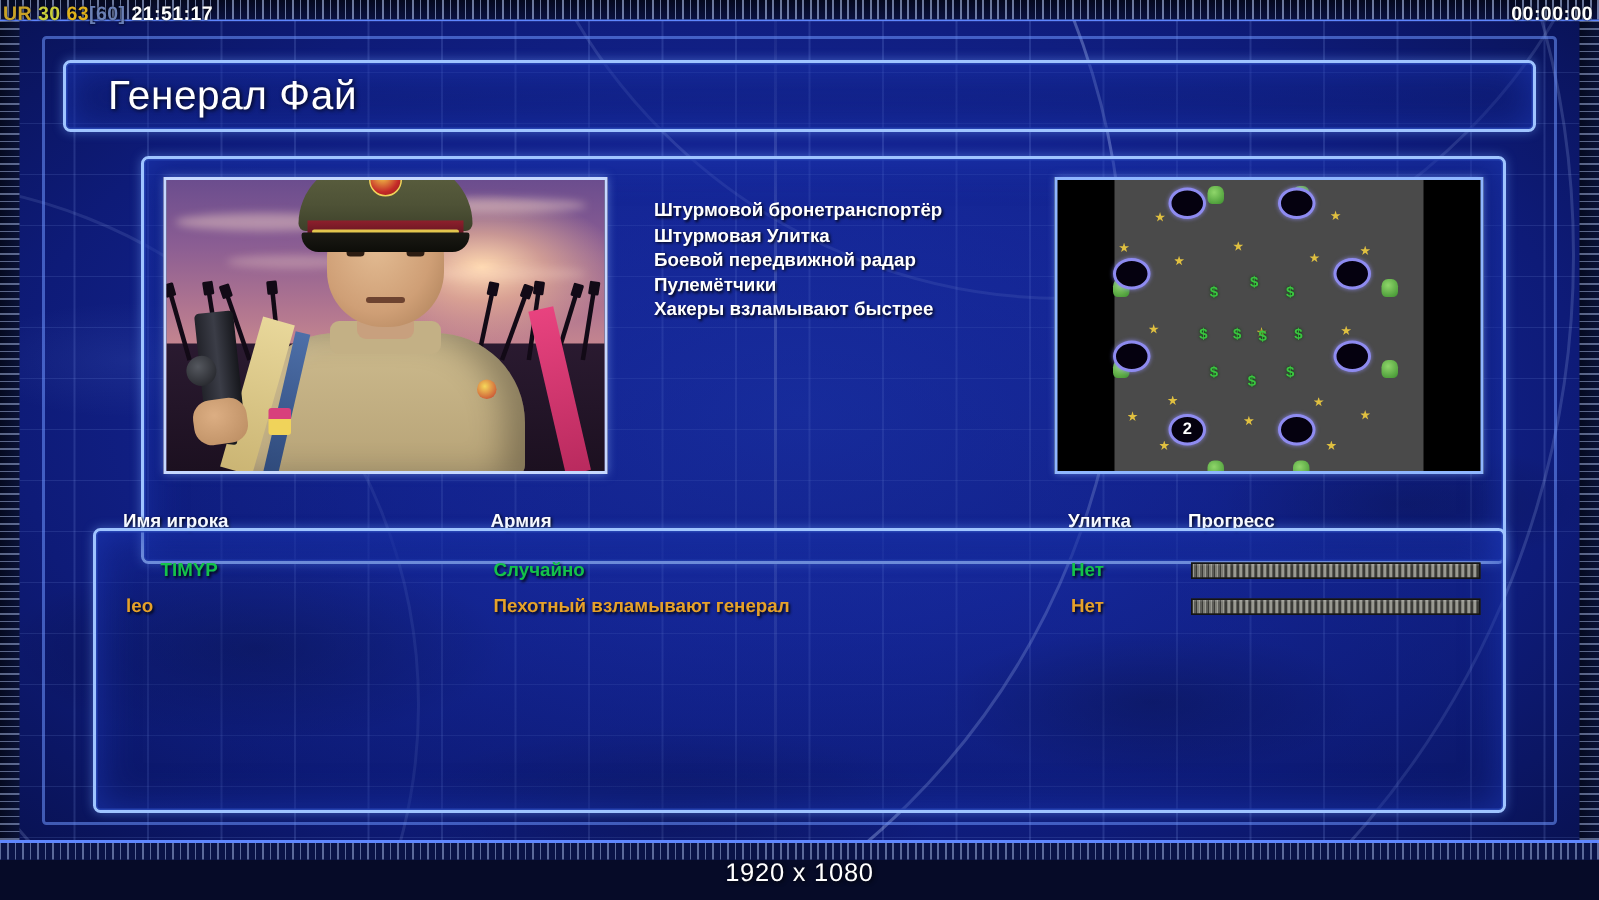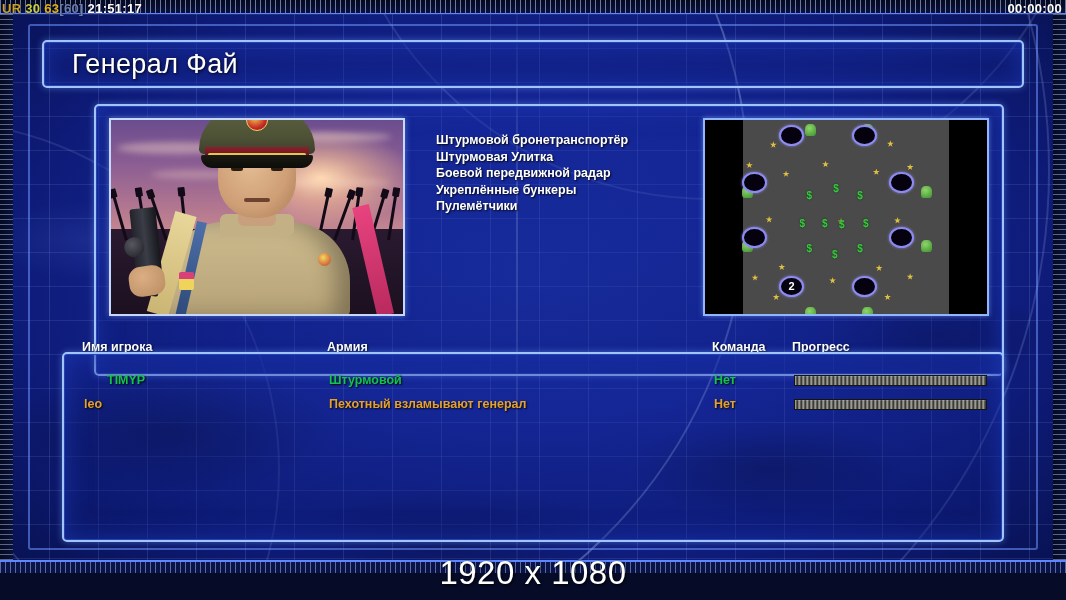--- a/index.html
+++ b/index.html
@@ -326,21 +326,21 @@
     background: #2b2b2b;
     background-image: repeating-linear-gradient(to right,
       #9a9a92 0 1px, #5d5d58 1px 2px, #3a3a36 2px 3px, #7d7d76 3px 4px);
     border: 1px solid #141414;
     box-shadow: inset 0 1px 0 rgba(255,255,255,0.12);
   }
 
   
   #resolution {
     position: absolute; left: 0; right: 0; bottom: 8px; text-align: center;
-    color: #ffffff; font-size: 33px; letter-spacing: .5px;
+    color: #ffffff; font-size: 17px; letter-spacing: .5px;
     text-shadow: 1px 1px 3px rgba(0,0,0,0.9);
   }
 </style>
 </head>
 <body>
 
 <div id="root">
 
   <div class="bg-grid"></div>
   <div class="bg-clouds"></div>
@@ -410,22 +410,22 @@
       <div class="cap-brim"></div>
       <div class="cap-badge"></div>
       <div class="gun"></div>
       <div class="hand"></div>
     </div>
 
     <div id="abilities">
         <div class="ability">Штурмовой бронетранспортёр</div>
         <div class="ability">Штурмовая Улитка</div>
         <div class="ability">Боевой передвижной радар</div>
-        <div class="ability">Укреплённые бункеры</div>
         <div class="ability">Пулемётчики</div>
+        <div class="ability">Хакеры взламывают быстрее</div>
       </div>
 
     <div id="minimap">
       <div class="mm-field"></div>
     <div class="mm-bush" style="left: 35.5%; top: 2%;"></div>
         <div class="mm-bush" style="left: 55.5%; top: 2%;"></div>
         <div class="mm-bush" style="left: 13%; top: 34%;"></div>
         <div class="mm-bush" style="left: 76.5%; top: 34%;"></div>
         <div class="mm-bush" style="left: 13%; top: 62%;"></div>
         <div class="mm-bush" style="left: 76.5%; top: 62%;"></div>
@@ -465,29 +465,29 @@
         <div class="mm-node" style="left: calc(17.5% - 12px); top: calc(60.5% - 10px);"></div>
         <div class="mm-node" style="left: calc(69.5% - 12px); top: calc(60.5% - 10px);"></div>
         <div class="mm-node" style="left: calc(30.5% - 12px); top: calc(85.5% - 10px);">2</div>
         <div class="mm-node" style="left: calc(56.5% - 12px); top: calc(85.5% - 10px);"></div>
       </div>
   </div>
 
   <div id="players-header">
     <div class="hdr col-name">Имя игрока</div>
     <div class="hdr col-army">Армия</div>
-    <div class="hdr col-team">Команда</div>
+    <div class="hdr col-team">Улитка</div>
     <div class="hdr col-prog">Прогресс</div>
   </div>
 
   <div class="panel" id="players-panel">
     <div id="player-rows">
         <div class="prow" style="top: 16px;">
           <div class="cell col-name" style="color: rgb(20, 195, 74); margin-left: 23px;">TIMYP</div>
-          <div class="cell col-army" style="color: rgb(20, 195, 74);">Штурмовой</div>
+          <div class="cell col-army" style="color: rgb(20, 195, 74);">Случайно</div>
           <div class="cell col-team" style="color: rgb(20, 195, 74);">Нет</div>
           <div class="progress" style="width: 193px;"></div>
         </div>
         <div class="prow" style="top: 40px;">
           <div class="cell col-name" style="color: rgb(230, 161, 42);">leo</div>
           <div class="cell col-army" style="color: rgb(230, 161, 42);">Пехотный взламывают генерал</div>
           <div class="cell col-team" style="color: rgb(230, 161, 42);">Нет</div>
           <div class="progress" style="width: 193px;"></div>
         </div>
       </div>

